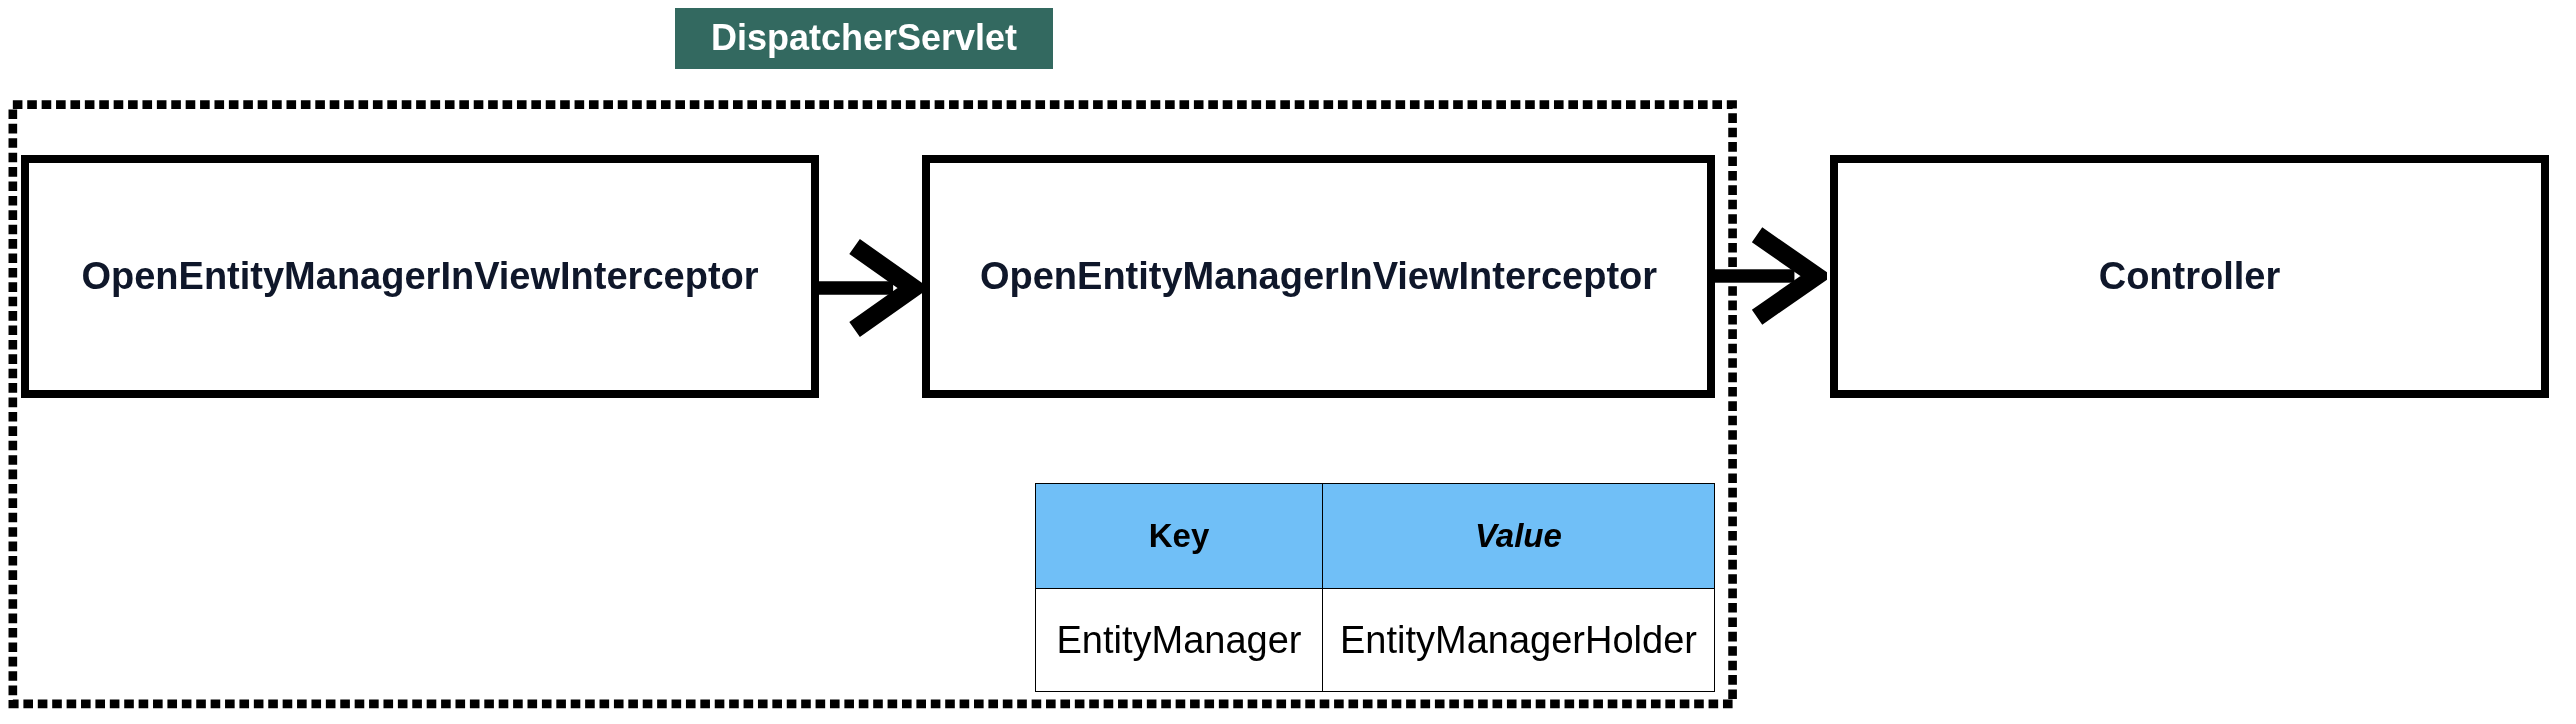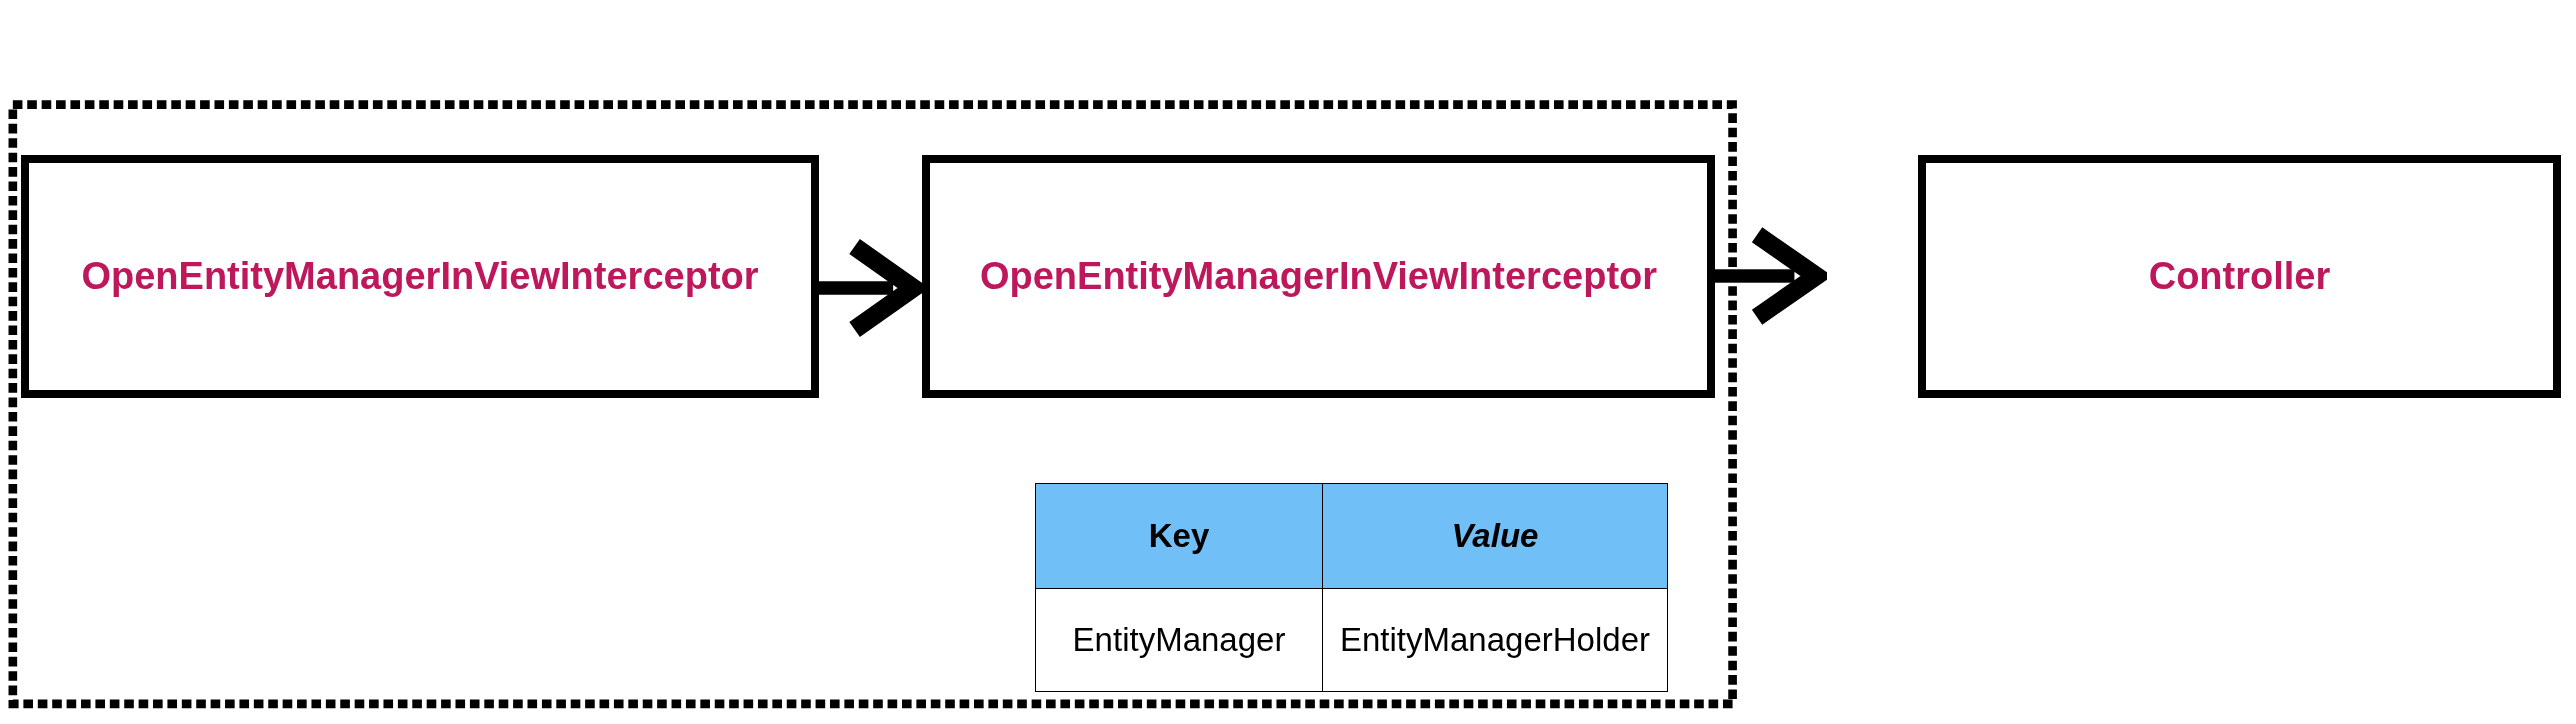--- a/index.html
+++ b/index.html
@@ -44,31 +44,31 @@
   }
 
   
   .flow-box {
     position: absolute;
     top: 155px;
     height: 243px;
     box-sizing: border-box;
     border: 8.6px solid #000000;
     background: #ffffff;
-    color: #be185d;
+    color: #0f172a;
     display: flex;
     align-items: center;
     justify-content: center;
     font-weight: 700;
     font-size: 38px;
     white-space: nowrap;
   }
   #box-interceptor { left: 21px;   width: 798px; }
   #box-tsm         { left: 922px;  width: 793px; }
-  #box-controller  { left: 1918px; width: 643px; }
+  #box-controller  { left: 1830px; width: 719px; }
 
   .flow-arrow {
     position: absolute;
   }
   #arrow-1 { left: 816px;  top: 235px; }
   #arrow-2 { left: 1713px; top: 223px; }
 
   
   .kv-table {
     position: absolute;
@@ -91,32 +91,35 @@
     height: 105px;
     background: #70BFF7;
     font-weight: 700;
     font-size: 33px;
   }
   .kv-table th.value-col { border-left: 1.9px solid #3d3d3d; font-style: italic; }
   .kv-table td {
     width: 287px;
     height: 103px;
     font-weight: 400;
-    font-size: 33px;
+    font-size: 38px;
   }
 </style>
 </head>
 <body>
 
 <div id="canvas">
 
   <svg class="boundary-svg" viewBox="0 0 2682 754" xmlns="http://www.w3.org/2000/svg" aria-hidden="true">
     <rect x="13" y="109" width="1791" height="624" fill="none" stroke="#000000" stroke-width="9" stroke-dasharray="10 5"></rect>
   </svg>
 
+  <div class="title-badge">
+    <span>DispatcherServlet</span>
+  </div>
 
   <div class="flow-box" id="box-interceptor">
     <span>OpenEntityManagerInViewInterceptor</span>
   </div>
 
   <div class="flow-box" id="box-tsm">
     <span>OpenEntityManagerInViewInterceptor</span>
   </div>
 
   <div class="flow-box" id="box-controller">

